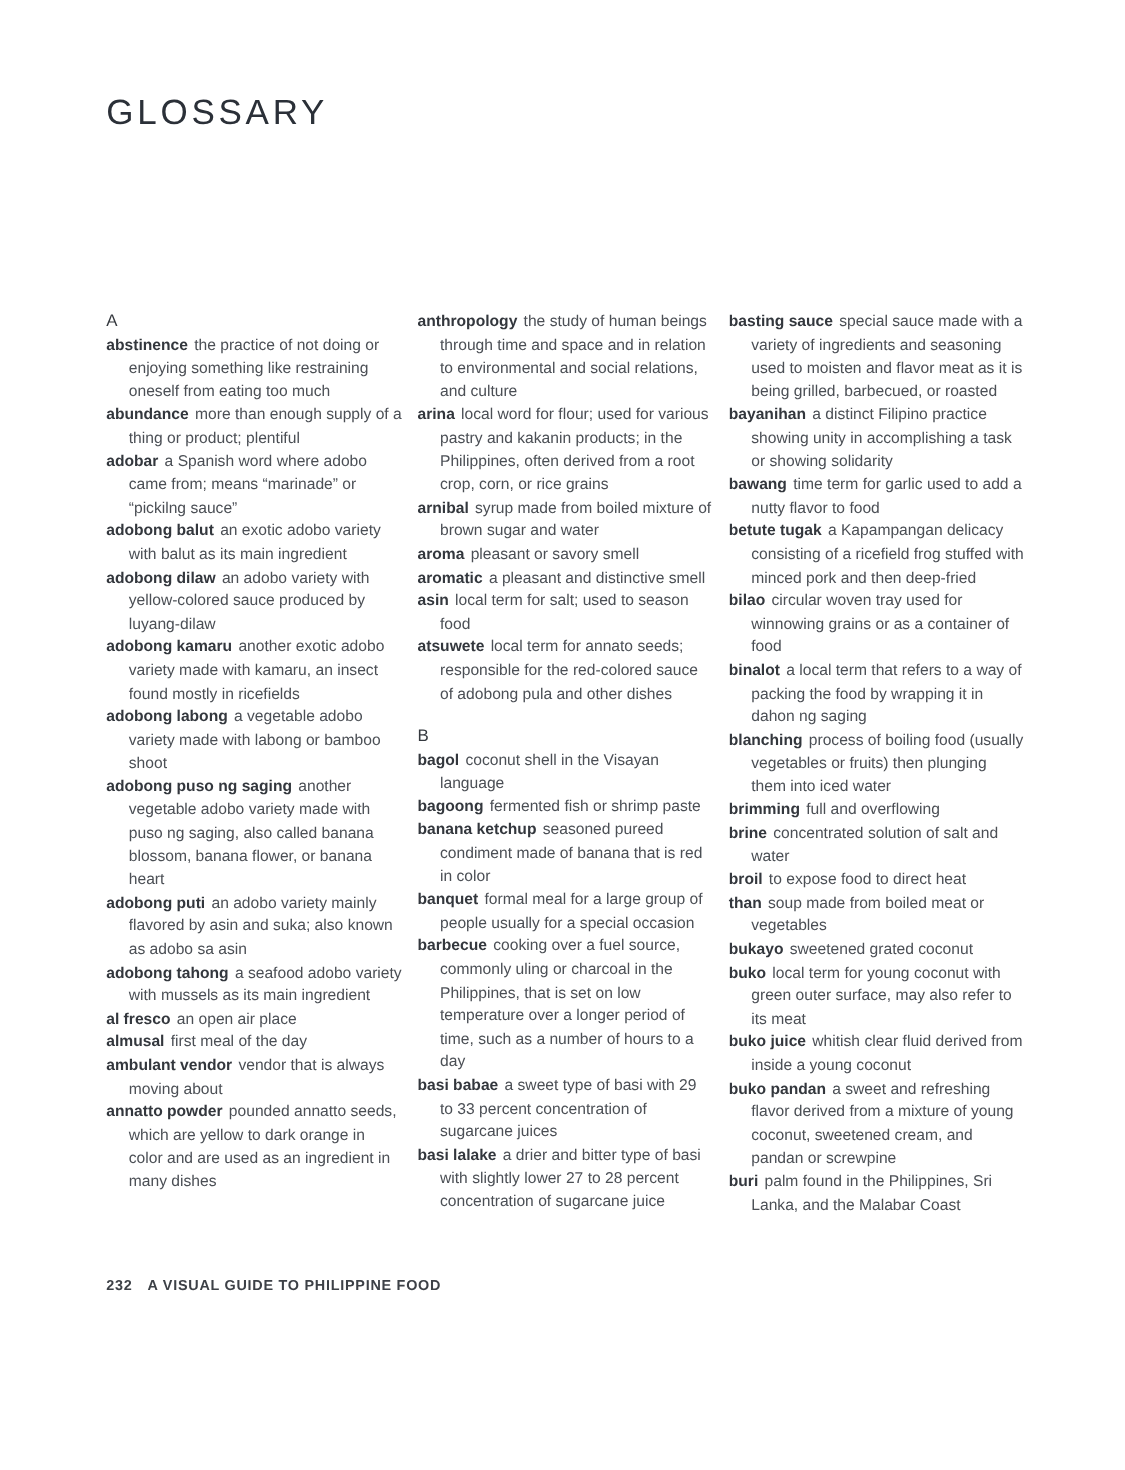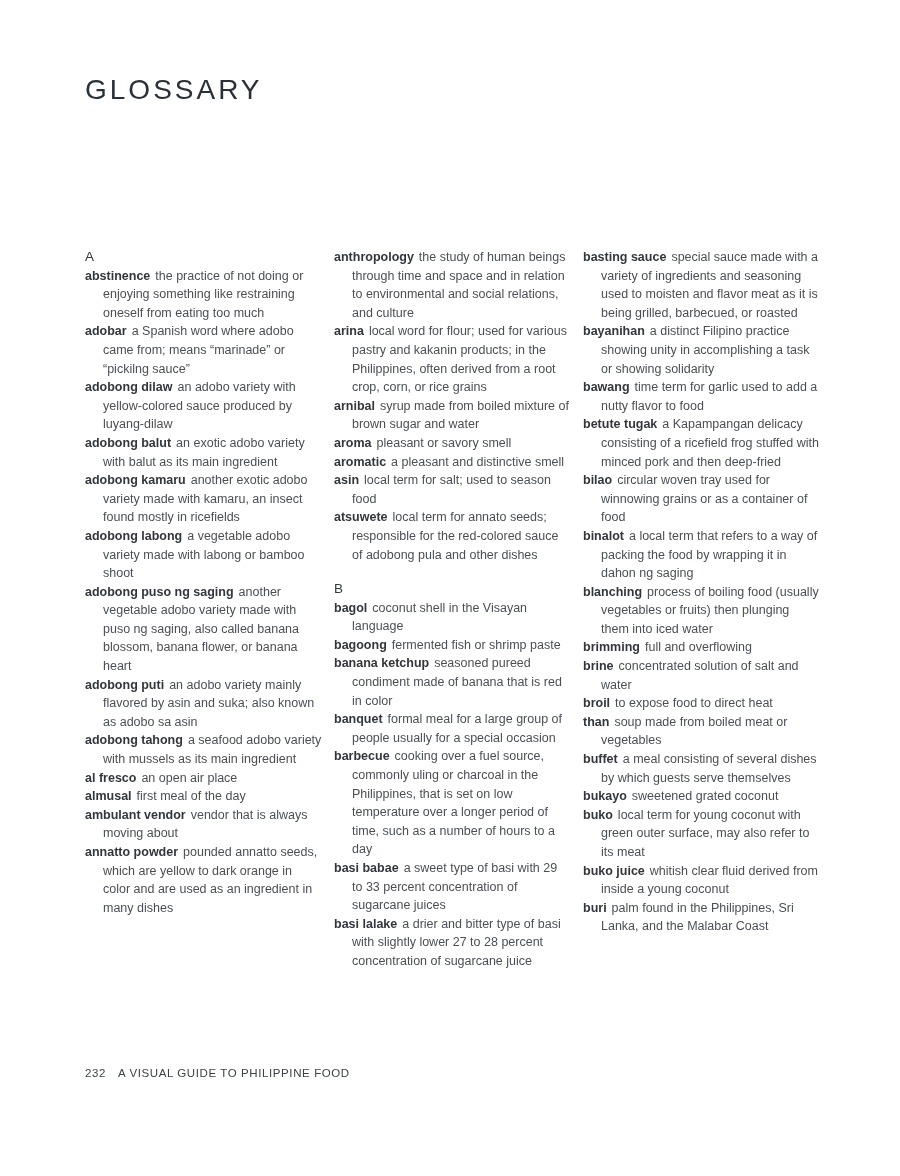--- a/index.html
+++ b/index.html
@@ -49,41 +49,42 @@
   }
   .entry-term {
     font-weight: 700;
     color: #33373d;
     margin-right: 5px;
   }
   .entry-definition { color: #4b4f55; }
   .footer {
     position: absolute;
     left: 85px;
-    top: 1067px;
+    top: 1023px;
     font-size: 11.5px;
     letter-spacing: 0.6px;
     color: #3d4147;
-    font-weight: 400;
+    font-weight: 700;
   }
   .footer .page-number { margin-right: 12px; }
 </style>
 </head>
 <body>
 
 <div class="page">
   <h1 class="page-title">GLOSSARY</h1>
 
   <div class="columns">
     <div class="glossary-column">
         <div class="section-header">A</div>
         <p class="entry"><span class="entry-term">abstinence</span><span class="entry-definition">the practice of not doing or enjoying something like restraining oneself from eating too much</span></p>
+        <p class="entry"><span class="entry-term">abundance</span><span class="entry-definition">more than enough supply of a thing or product; plentiful</span></p>
         <p class="entry"><span class="entry-term">adobar</span><span class="entry-definition">a Spanish word where adobo came from; means “marinade” or “pickilng sauce”</span></p>
+        <p class="entry"><span class="entry-term">adobong balut</span><span class="entry-definition">an exotic adobo variety with balut as its main ingredient</span></p>
         <p class="entry"><span class="entry-term">adobong dilaw</span><span class="entry-definition">an adobo variety with yellow-colored sauce produced by luyang-dilaw</span></p>
-        <p class="entry"><span class="entry-term">adobong balut</span><span class="entry-definition">an exotic adobo variety with balut as its main ingredient</span></p>
         <p class="entry"><span class="entry-term">adobong kamaru</span><span class="entry-definition">another exotic adobo variety made with kamaru, an insect found mostly in ricefields</span></p>
         <p class="entry"><span class="entry-term">adobong labong</span><span class="entry-definition">a vegetable adobo variety made with labong or bamboo shoot</span></p>
         <p class="entry"><span class="entry-term">adobong puso ng saging</span><span class="entry-definition">another vegetable adobo variety made with puso ng saging, also called banana blossom, banana flower, or banana heart</span></p>
         <p class="entry"><span class="entry-term">adobong puti</span><span class="entry-definition">an adobo variety mainly flavored by asin and suka; also known as adobo sa asin</span></p>
         <p class="entry"><span class="entry-term">adobong tahong</span><span class="entry-definition">a seafood adobo variety with mussels as its main ingredient</span></p>
         <p class="entry"><span class="entry-term">al fresco</span><span class="entry-definition">an open air place</span></p>
         <p class="entry"><span class="entry-term">almusal</span><span class="entry-definition">first meal of the day</span></p>
         <p class="entry"><span class="entry-term">ambulant vendor</span><span class="entry-definition">vendor that is always moving about</span></p>
         <p class="entry"><span class="entry-term">annatto powder</span><span class="entry-definition">pounded annatto seeds, which are yellow to dark orange in color and are used as an ingredient in many dishes</span></p>
       </div>
@@ -109,24 +110,24 @@
         <p class="entry"><span class="entry-term">bayanihan</span><span class="entry-definition">a distinct Filipino practice showing unity in accomplishing a task or showing solidarity</span></p>
         <p class="entry"><span class="entry-term">bawang</span><span class="entry-definition">time term for garlic used to add a nutty flavor to food</span></p>
         <p class="entry"><span class="entry-term">betute tugak</span><span class="entry-definition">a Kapampangan delicacy consisting of a ricefield frog stuffed with minced pork and then deep-fried</span></p>
         <p class="entry"><span class="entry-term">bilao</span><span class="entry-definition">circular woven tray used for winnowing grains or as a container of food</span></p>
         <p class="entry"><span class="entry-term">binalot</span><span class="entry-definition">a local term that refers to a way of packing the food by wrapping it in dahon ng saging</span></p>
         <p class="entry"><span class="entry-term">blanching</span><span class="entry-definition">process of boiling food (usually vegetables or fruits) then plunging them into iced water</span></p>
         <p class="entry"><span class="entry-term">brimming</span><span class="entry-definition">full and overflowing</span></p>
         <p class="entry"><span class="entry-term">brine</span><span class="entry-definition">concentrated solution of salt and water</span></p>
         <p class="entry"><span class="entry-term">broil</span><span class="entry-definition">to expose food to direct heat</span></p>
         <p class="entry"><span class="entry-term">than</span><span class="entry-definition">soup made from boiled meat or vegetables</span></p>
-        <p class="entry"><span class="entry-term">buffet</span><span class="entry-definition">a meal consisting of several dishes by which guests serve themselves</span></p>
         <p class="entry"><span class="entry-term">bukayo</span><span class="entry-definition">sweetened grated coconut</span></p>
         <p class="entry"><span class="entry-term">buko</span><span class="entry-definition">local term for young coconut with green outer surface, may also refer to its meat</span></p>
         <p class="entry"><span class="entry-term">buko juice</span><span class="entry-definition">whitish clear fluid derived from inside a young coconut</span></p>
+        <p class="entry"><span class="entry-term">buko pandan</span><span class="entry-definition">a sweet and refreshing flavor derived from a mixture of young coconut, sweetened cream, and pandan or screwpine</span></p>
         <p class="entry"><span class="entry-term">buri</span><span class="entry-definition">palm found in the Philippines, Sri Lanka, and the Malabar Coast</span></p>
       </div>
   </div>
 
   <div class="footer">
     <span class="page-number">232</span><span>A VISUAL GUIDE TO PHILIPPINE FOOD</span>
   </div>
 </div>
 
 </body></html>

